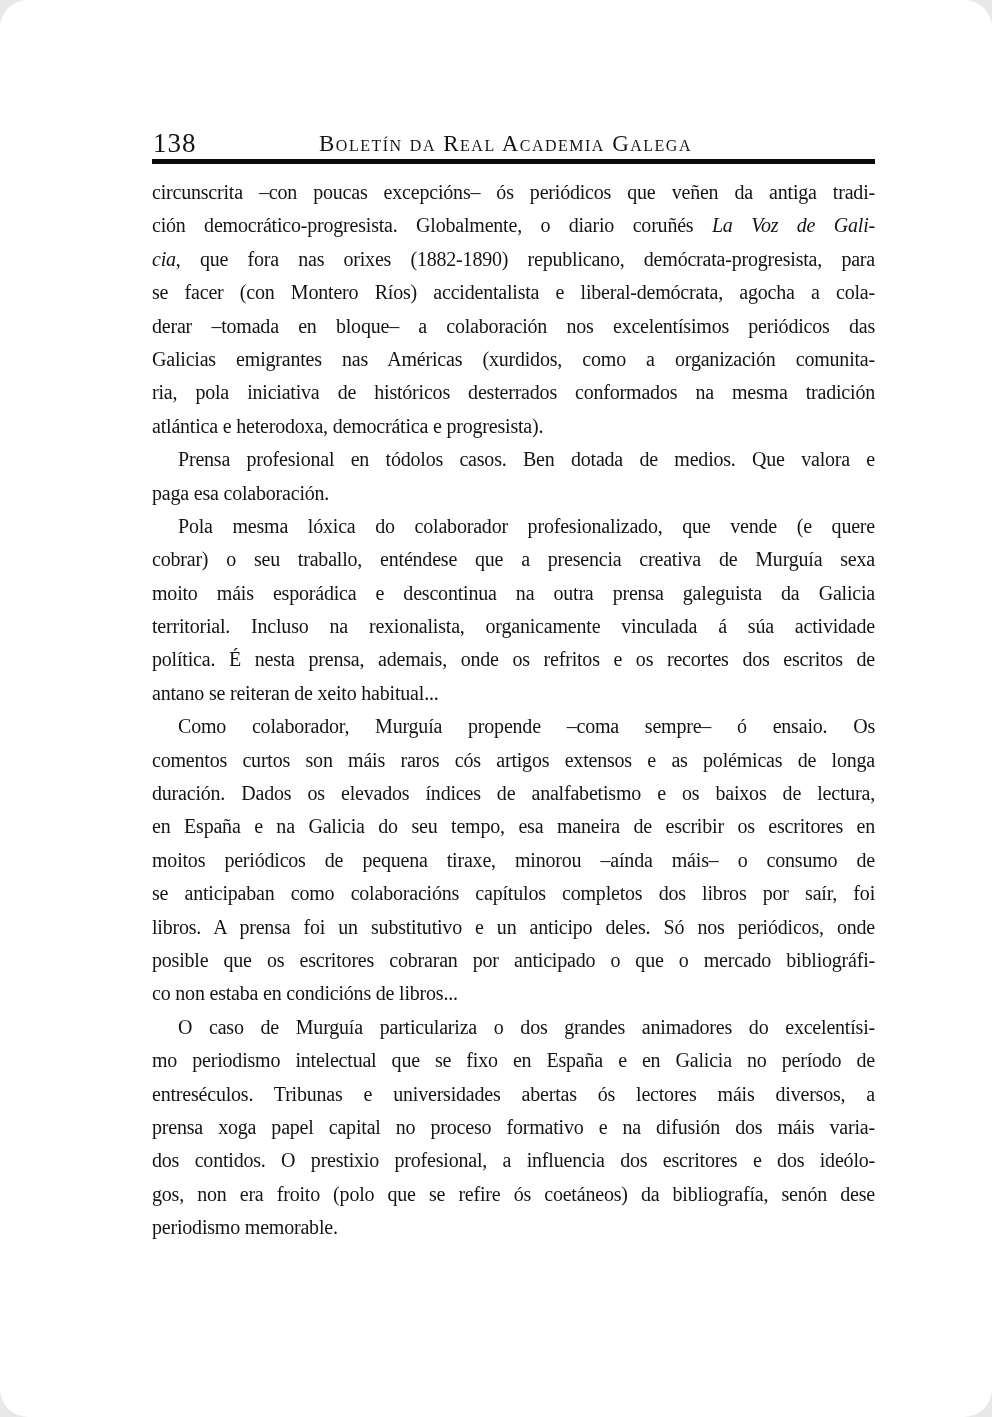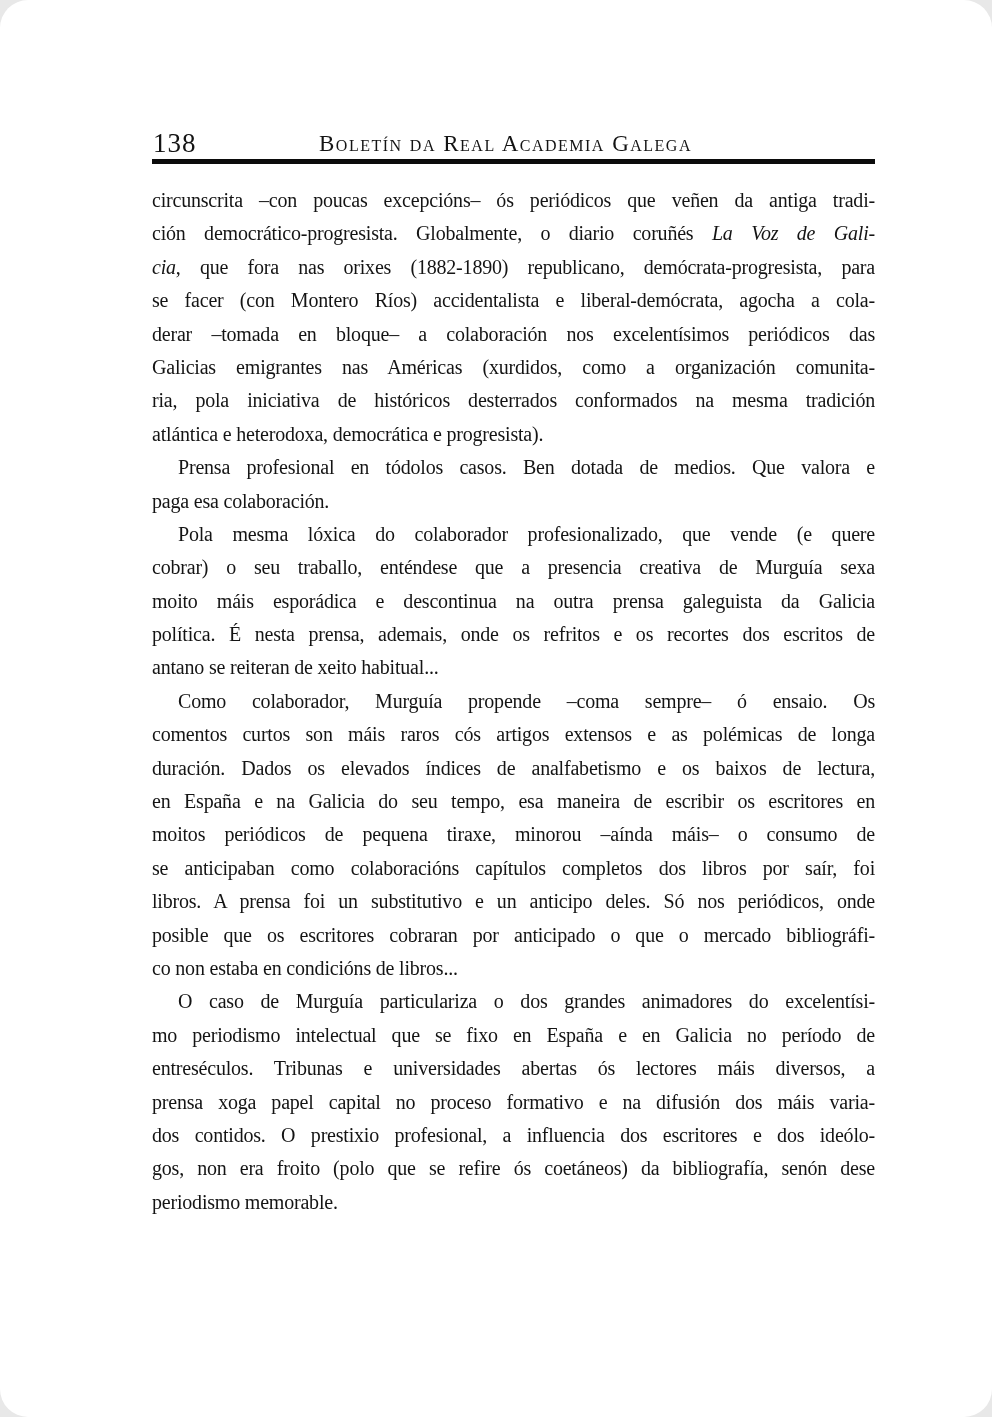--- a/index.html
+++ b/index.html
@@ -45,21 +45,21 @@
     position: absolute;
     left: 152px;
     top: 159px;
     width: 723px;
     height: 4.5px;
     background: #0b0b0b;
   }
   .body-text {
     position: absolute;
     left: 152px;
-    top: 184px;
+    top: 176px;
     width: 723px;
   }
   .para { margin: 0; padding: 0; }
   .line {
     height: 33.4px;
     line-height: 33.4px;
     font-size: 20px;
     letter-spacing: -0.2px;
     text-align: justify;
     text-align-last: justify;
@@ -93,20 +93,21 @@
         <div class="line last" style=""><span class="rm">atlántica e heterodoxa, democrática e progresista).</span></div>
       </div>
       <div class="para">
         <div class="line first" style=""><span class="rm">Prensa profesional en tódolos casos. Ben dotada de medios. Que valora e</span></div>
         <div class="line last" style=""><span class="rm">paga esa colaboración.</span></div>
       </div>
       <div class="para">
         <div class="line first" style=""><span class="rm">Pola mesma lóxica do colaborador profesionalizado, que vende (e quere</span></div>
         <div class="line" style=""><span class="rm">cobrar) o seu traballo, enténdese que a presencia creativa de Murguía sexa</span></div>
         <div class="line" style=""><span class="rm">moito máis esporádica e descontinua na outra prensa galeguista da Galicia</span></div>
+        <div class="line" style=""><span class="rm">territorial. Incluso na rexionalista, organicamente vinculada á súa actividade</span></div>
         <div class="line" style=""><span class="rm">política. É nesta prensa, ademais, onde os refritos e os recortes dos escritos de</span></div>
         <div class="line last" style=""><span class="rm">antano se reiteran de xeito habitual...</span></div>
       </div>
       <div class="para">
         <div class="line first" style=""><span class="rm">Como colaborador, Murguía propende –coma sempre– ó ensaio. Os</span></div>
         <div class="line" style=""><span class="rm">comentos curtos son máis raros cós artigos extensos e as polémicas de longa</span></div>
         <div class="line" style=""><span class="rm">duración. Dados os elevados índices de analfabetismo e os baixos de lectura,</span></div>
         <div class="line" style=""><span class="rm">en España e na Galicia do seu tempo, esa maneira de escribir os escritores en</span></div>
         <div class="line" style=""><span class="rm">moitos periódicos de pequena tiraxe, minorou –aínda máis– o consumo de</span></div>
         <div class="line" style=""><span class="rm">se anticipaban como colaboracións capítulos completos dos libros por saír, foi</span></div>

